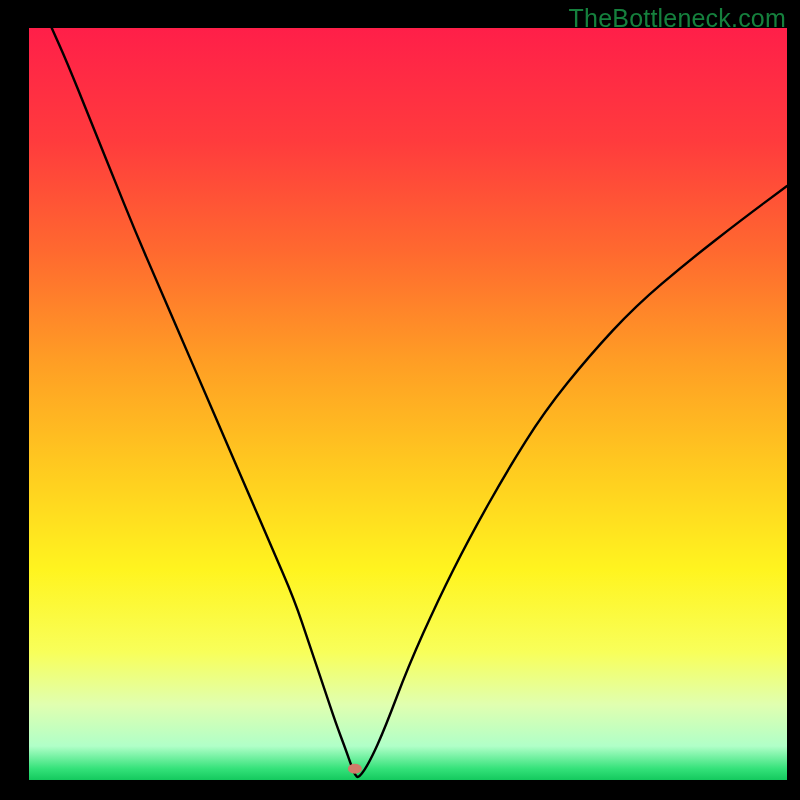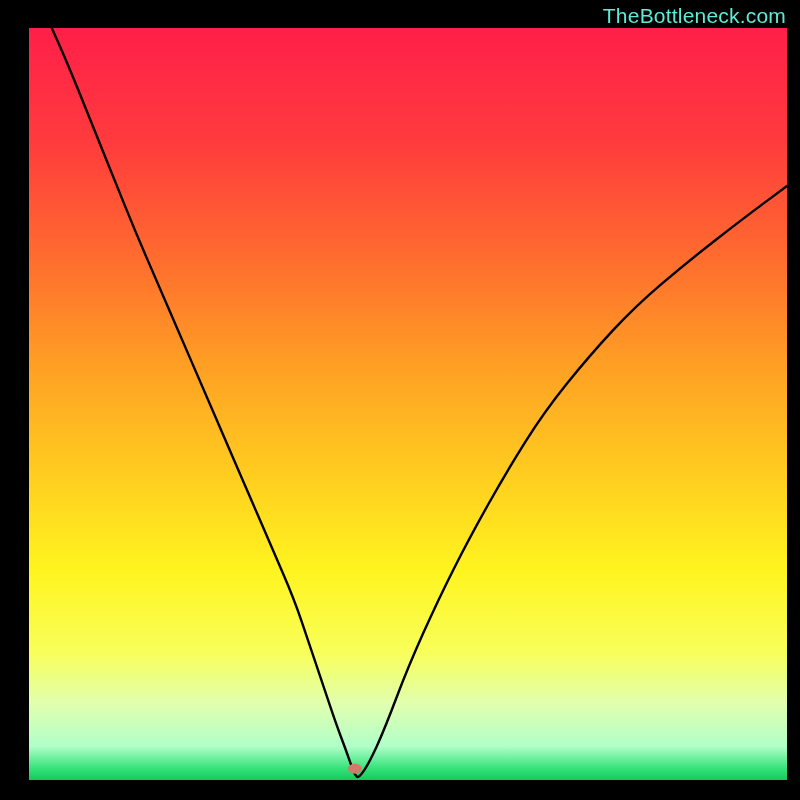--- a/index.html
+++ b/index.html
@@ -24,23 +24,23 @@
     top: 28px;
     width: 758px;
     height: 752px;
     overflow: hidden;
   }
   .watermark {
     position: absolute;
     top: 4px;
     right: 14px;
     font-family: Arial, Helvetica, sans-serif;
-    font-size: 21px;
+    font-size: 25px;
     font-weight: 500;
-    color: #5eead4;
+    color: #15803d;
     letter-spacing: 0.2px;
     text-align: center;
   }
 </style>
 </head>
 <body>
 
 <div class="frame">
   <div class="plot">
     <svg id="chart-svg" width="758" height="752" viewBox="0 0 758 752" preserveAspectRatio="none">

